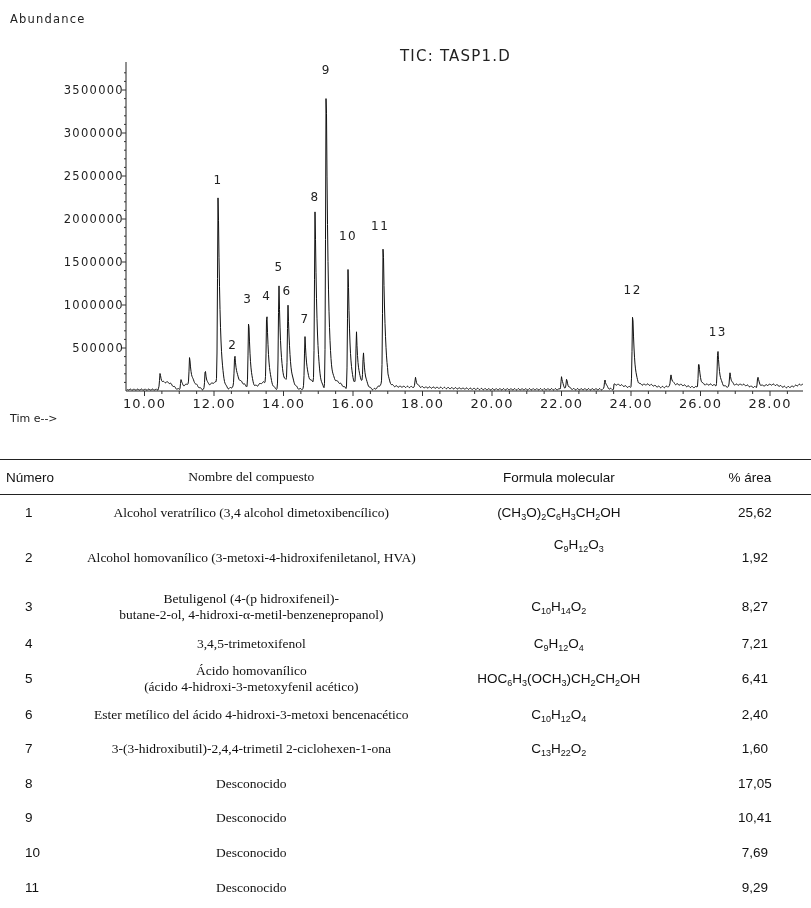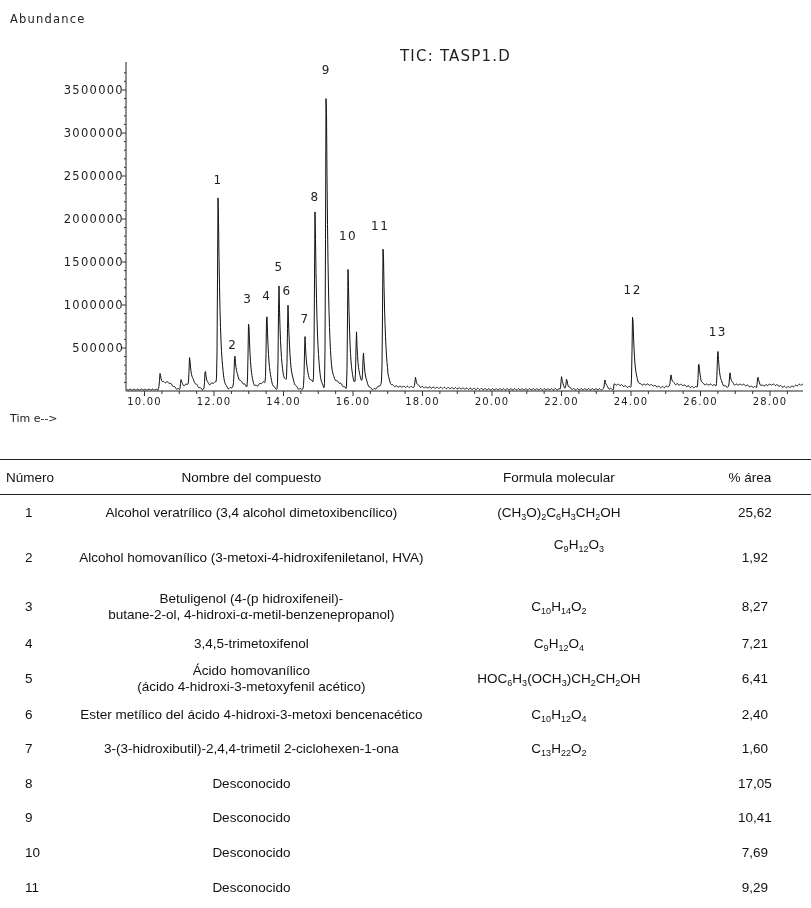--- a/index.html
+++ b/index.html
@@ -3,31 +3,31 @@
 <meta charset="utf-8">
 <style>
   html, body { margin:0; padding:0; background:#ffffff; }
   body { width:811px; height:908px; position:relative; overflow:hidden; font-family:"Liberation Sans", sans-serif; color:#111; }
   .chart { position:absolute; left:0; top:0; width:811px; height:440px; }
   .chart svg { position:absolute; left:0; top:0; }
   .ylab-top { position:absolute; left:10px; top:12px; font-family:"DejaVu Sans", sans-serif; font-size:11.5px; letter-spacing:1.2px; color:#222; }
   .tic-title { position:absolute; left:400px; top:47px; font-family:"DejaVu Sans", sans-serif; font-size:15px; letter-spacing:1.2px; color:#222; }
   .time-label { position:absolute; left:10px; top:412px; font-family:"DejaVu Sans", sans-serif; font-size:11px; color:#222; }
   .ytick { position:absolute; right:687px; font-family:"DejaVu Sans", sans-serif; font-size:11.5px; letter-spacing:1.3px; color:#222; text-align:right; transform:translateY(-50%); }
-  .xtick { position:absolute; top:396px; font-family:"DejaVu Sans", sans-serif; font-size:10px; letter-spacing:1.2px; color:#222; transform:translateX(-50%); }
+  .xtick { position:absolute; top:396px; font-family:"DejaVu Sans", sans-serif; font-size:13px; letter-spacing:1.2px; color:#222; transform:translateX(-50%); }
   .plabel { position:absolute; font-family:"DejaVu Sans", sans-serif; font-size:12px; letter-spacing:1.5px; color:#222; transform:translateX(-50%); }
 
   .table-wrap { position:absolute; left:0; top:459px; width:811px; }
   table { width:811px; border-collapse:collapse; font-family:"Liberation Sans", sans-serif; font-size:13.5px; color:#111; }
   thead tr { border-top:1.5px solid #222; border-bottom:1.5px solid #222; height:35px; }
   th { font-weight:normal; text-align:center; padding:0; }
   td { text-align:center; padding:0; vertical-align:middle; line-height:16px; }
   th.c-num { text-align:left; padding-left:6px; width:70px; }
   td.c-num { text-align:left; padding-left:25px; width:51px; }
-  .c-name { width:380px; }
+  .c-name { width:380px;font-family:Liberation Serif, serif; }
   .c-form { width:230px; }
   .c-area { width:120px; text-align:center; }
   td.c-area { padding-left:10px; }
   sub { font-size:9px; vertical-align:-3px; line-height:0; }
 </style>
 </head>
 <body>
 
 <div class="chart">
   <div class="ylab-top">Abundance</div>

